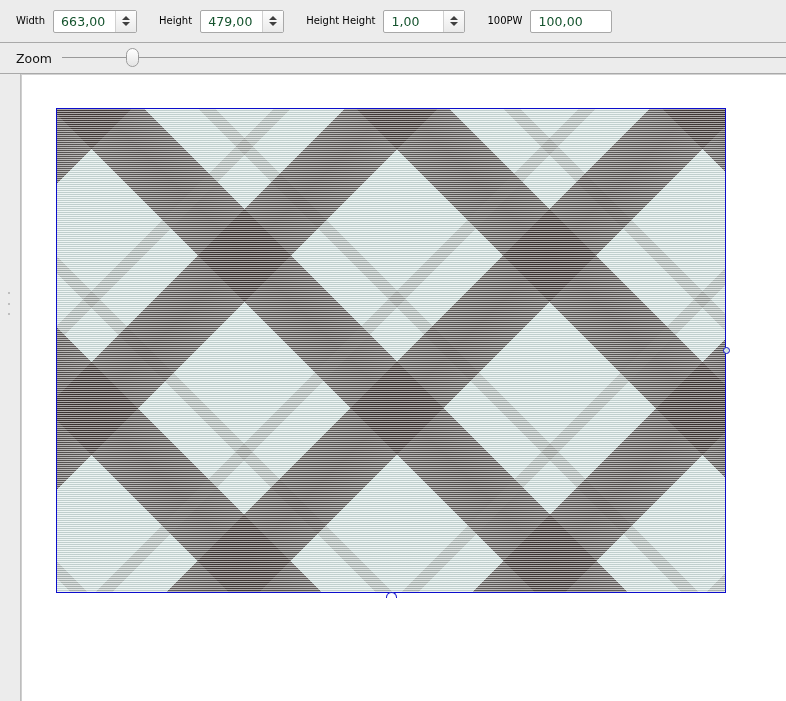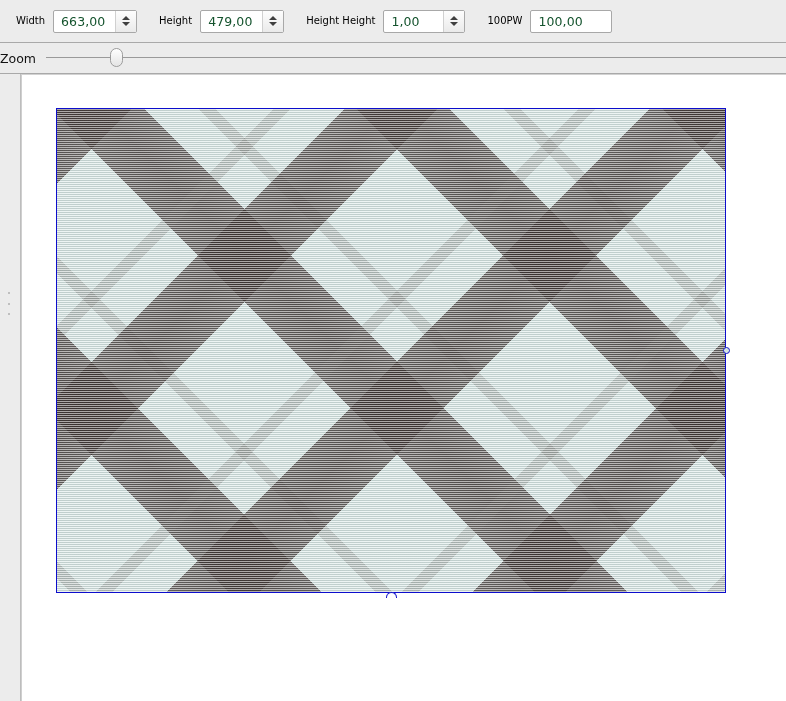--- a/index.html
+++ b/index.html
@@ -100,20 +100,21 @@
   .zoomrow {
     position: absolute;
     left: 0; top: 43px;
     width: 786px;
     height: 31px;
     box-sizing: border-box;
     background: #ececec;
     border-bottom: 1px solid #a9a9a9;
     display: flex;
     align-items: center;
+    padding-left: 16px;
     text-align: center;
   }
   .zoom-label {
     font-size: 12.5px;
     color: #121212;
     margin-right: 10px;
   }
   .slider {
     position: relative;
     flex: 1 1 auto;

